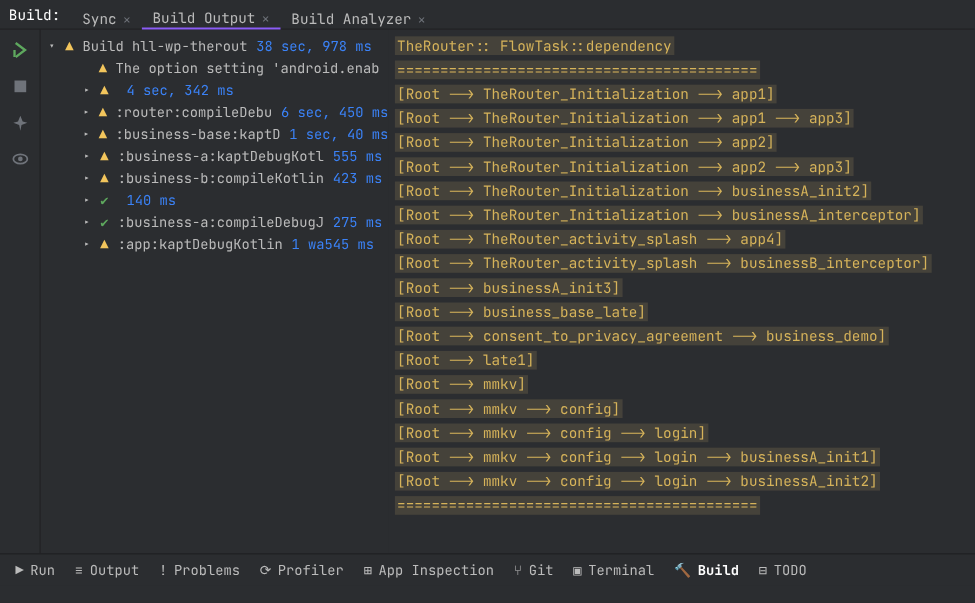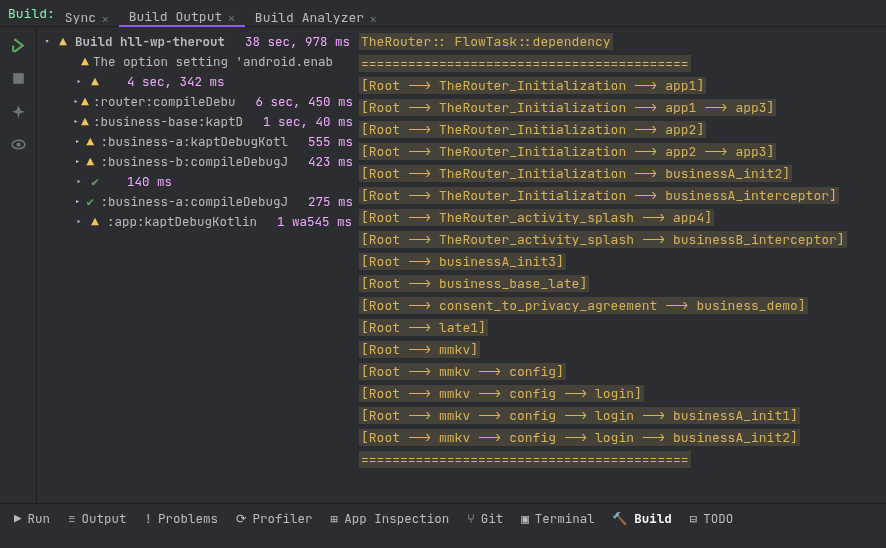--- a/index.html
+++ b/index.html
@@ -1,32 +1,32 @@
 <!DOCTYPE html>
 <html><head>
 <meta charset="utf-8">
 <style>
   html,body{margin:0;padding:0;background:#2b2d30;color:#bbbbbb;font-family:"JetBrains Mono",Menlo,Consolas,monospace;font-size:13px;width:886px;height:548px;overflow:hidden}
   .tabs{display:flex;align-items:center;height:26px;background:#2b2d30;border-bottom:1px solid #1e1f22;padding:0 8px;gap:0}
-  .tabs .lbl{color:#86efac;}
+  .tabs .lbl{color:#ffffff;margin-right:10px}
   .tab{display:flex;align-items:flex-end;color:#bbbbbb;padding:0 10px;height:26px;cursor:pointer}
   .tab.active{border-bottom:2px solid #8b5cf6}
   .tab .x{color:#6f737a;margin-left:6px;font-size:11px}
   .body{display:flex;height:492px}
   .gutter{width:36px;background:#2b2d30;display:flex;flex-direction:column;align-items:center;gap:12px;padding-top:10px;border-right:1px solid #1e1f22}
   .gutter svg{width:17px;height:17px}
   .tree{width:316px;background:#2b2d30;overflow:hidden;font-size:12.5px;padding-top:4px}
   .node{display:flex;align-items:center;height:20px;white-space:nowrap}
   .chev{width:12px;color:#bbbbbb;text-align:center;margin-right:2px;font-size:10px}
   .ico{width:16px;display:inline-flex;justify-content:center;margin-right:4px}
   .warn{color:#f2c55c}
   .ok{color:#5ea85e}
   .node .txt{color:#bbbbbb}
-  .node .meta{color:#f0abfc;margin-left:20px}
-  .bold{font-weight:bold}
+  .node .meta{color:#3b82f6;margin-left:8px}
+  .bold{font-weight:normal}
   .console{flex:1;background:#2b2d30;padding:4px 20px 0 6px;overflow:hidden}
   .cl{white-space:pre;line-height:22px;font-size:13px}
   .cl span{background:#45423a;color:#d6b35a;padding:0 2px}
   .bottom{position:absolute;left:0;bottom:16px;height:28px;width:886px;background:#2b2d30;border-top:1px solid #1e1f22;display:flex;align-items:center;gap:18px;padding:0 14px;color:#bbbbbb;font-size:12.5px}
   .bt{display:flex;align-items:center;gap:6px;cursor:pointer}
   .bt.active{color:#fff;font-weight:bold}
   .status{position:absolute;left:0;bottom:0;height:16px;width:886px;background:#2b2d30;color:#6f737a;font-size:11px;padding-left:14px;font-style:italic}
 </style>
 </head>
 <body>
@@ -97,21 +97,21 @@
    </div>
       <div class="node" style="padding-left:36px">
      <span class="chev">▸</span>
      <span class="ico warn">▲</span>
      <span class="txt">:business-a:kaptDebugKotl</span>
      <span class="meta">555 ms</span>
    </div>
       <div class="node" style="padding-left:36px">
      <span class="chev">▸</span>
      <span class="ico warn">▲</span>
-     <span class="txt">:business-b:compileDebugJ</span>
+     <span class="txt">:business-b:compileKotlin</span>
      <span class="meta">423 ms</span>
    </div>
       <div class="node" style="padding-left:36px">
      <span class="chev">▸</span>
      <span class="ico ok">✔</span>
      <span class="meta">140 ms</span>
    </div>
       <div class="node" style="padding-left:36px">
      <span class="chev">▸</span>
      <span class="ico ok">✔</span>

